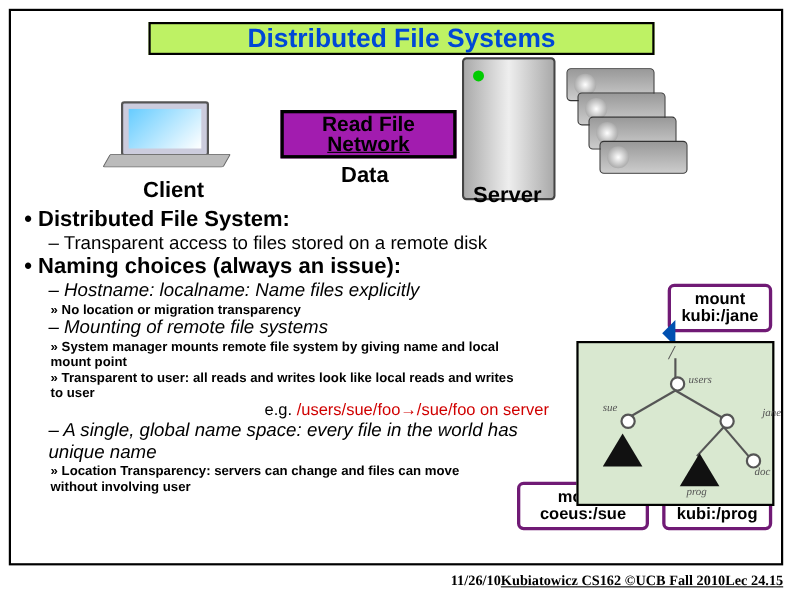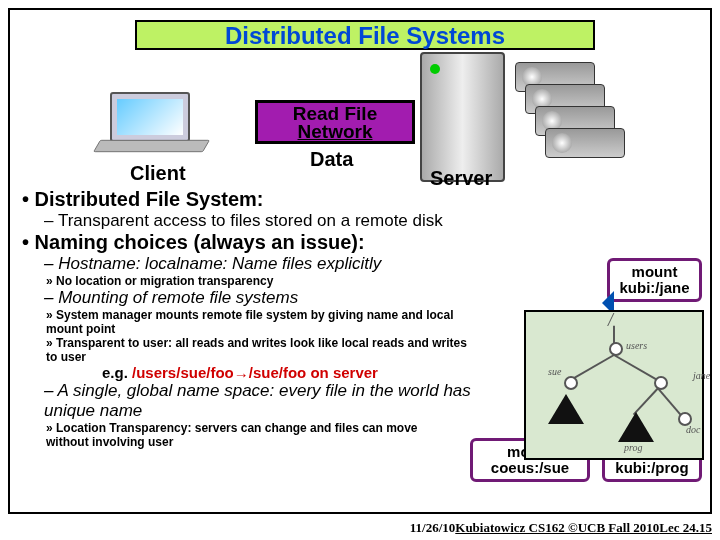--- a/index.html
+++ b/index.html
@@ -64,21 +64,21 @@
   .server-lbl{position:absolute;left:330px;top:115px;font-size:20px;font-weight:bold;}
 
   .content {
     position:absolute;
     left: 12px; top: 178px; right: 12px;
     font-size: 17px;
   }
   .l1 { margin-left: 0; font-size:20px; font-weight:bold;}
   .l2 { margin-left: 22px; font-size:17px;}
   .l3 { margin-left: 24px; font-size:12px; font-weight:bold;}
-  .l4 { margin-left: 80px; font-size:15px; font-weight:bold;}
+  .l4 { margin-left: 47px; font-size:15px; font-weight:normal;text-align:right;}
   .it { font-style: italic; }
   .narrow { max-width: 430px; }
   .red { color: #d00000; }
 
   .callout {
     position:absolute;
     background:#fff;
     border:3px solid #701a75;
     border-radius:6px;
     font-size:15px;

